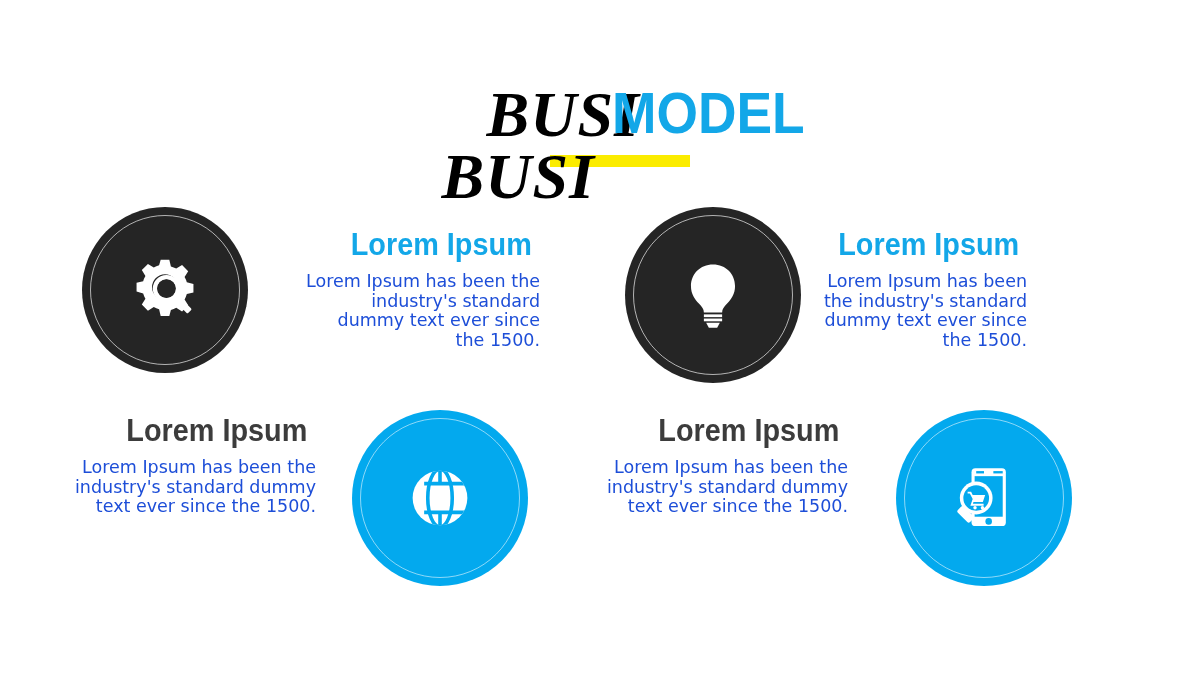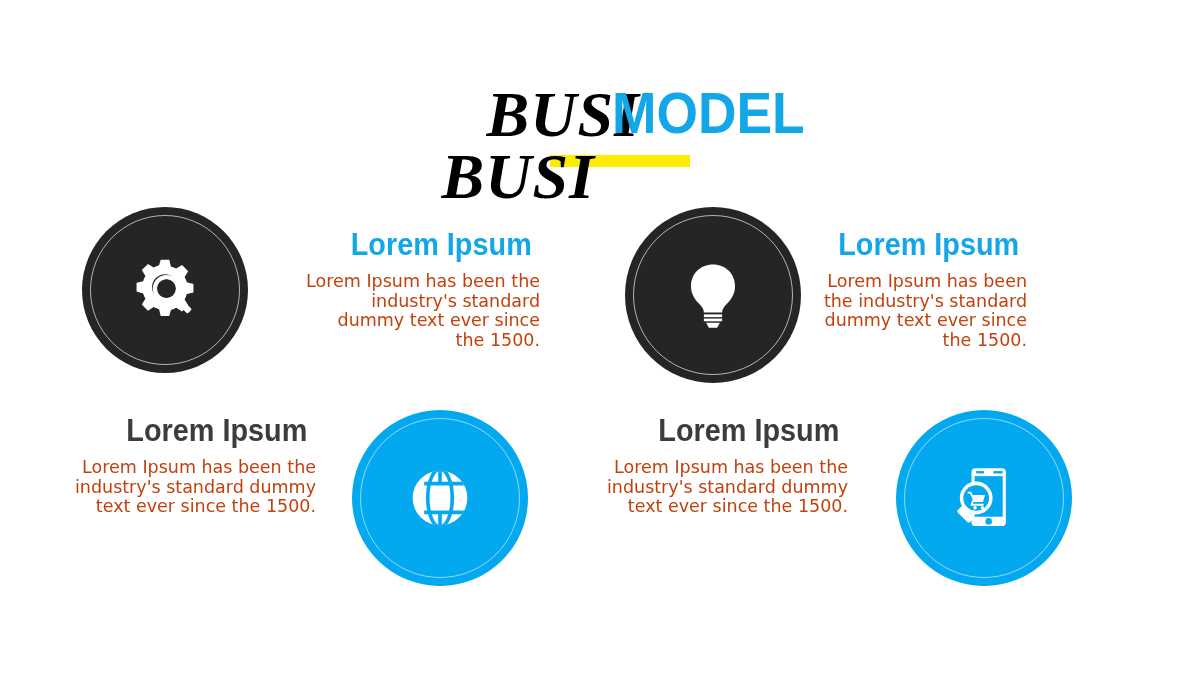--- a/index.html
+++ b/index.html
@@ -120,21 +120,21 @@
     line-height: 34px;
     margin: 0 0 10px 0;
     transform: scaleX(0.93);
   }
   .heading-cyan { color: #13A7E8; }
   .heading-dark { color: #3C3C3C; }
   .block-body {
     font-family: "DejaVu Sans", "Liberation Sans", sans-serif;
     font-size: 17.5px;
     line-height: 19.5px;
-    color: #c2410c;
+    color: #1d4ed8;
     margin: 0;
   }
 
   .t1 { left: 305px; top: 228px; width: 235px; }
   .t2 { left: 805px; top: 228px; width: 222px; }
   .t3 { left: 68px;  top: 414px; width: 248px; }
   .t4 { left: 600px; top: 414px; width: 248px; }
 </style>
 </head>
 <body>

